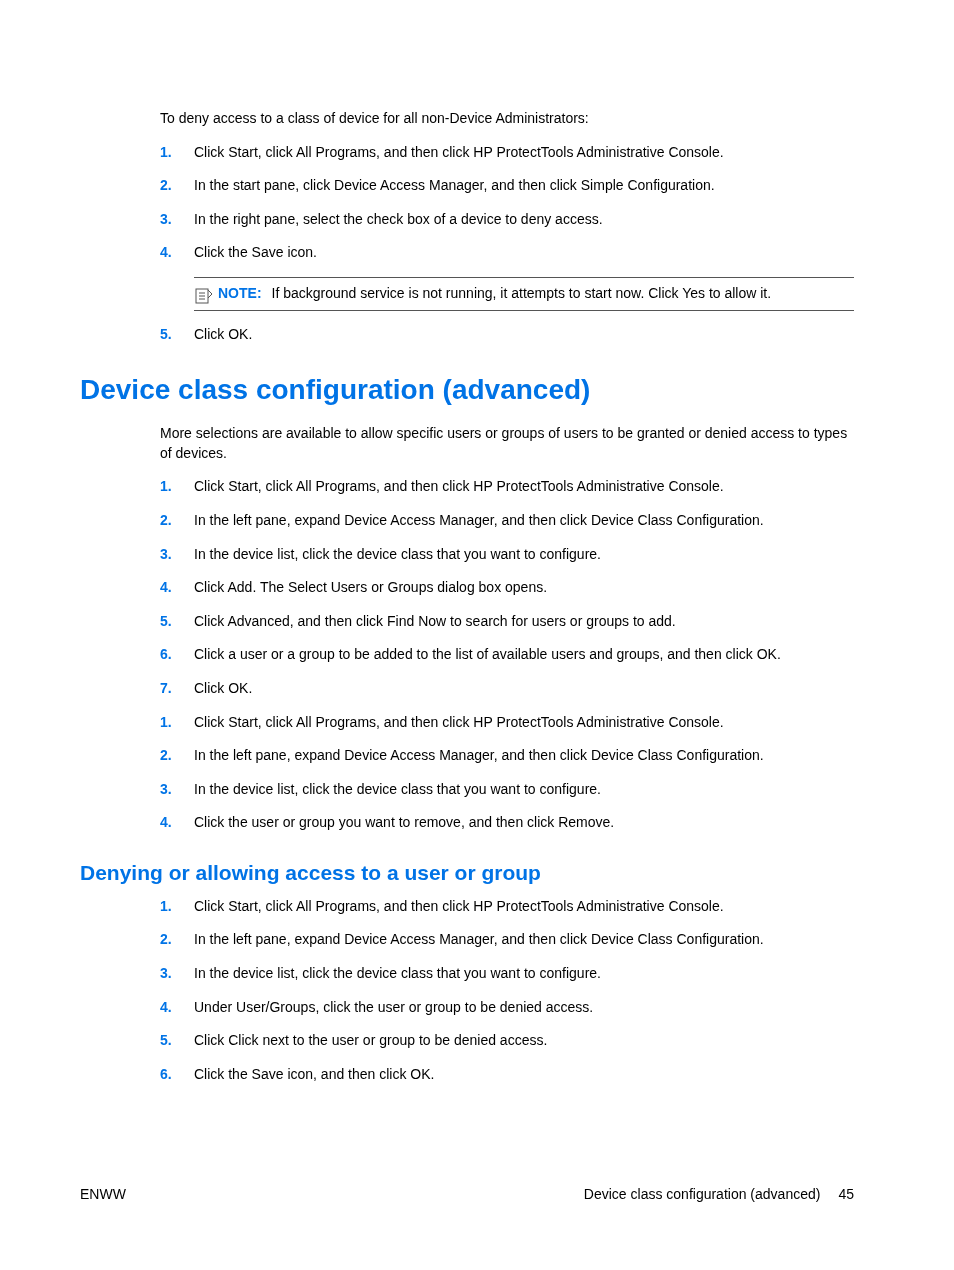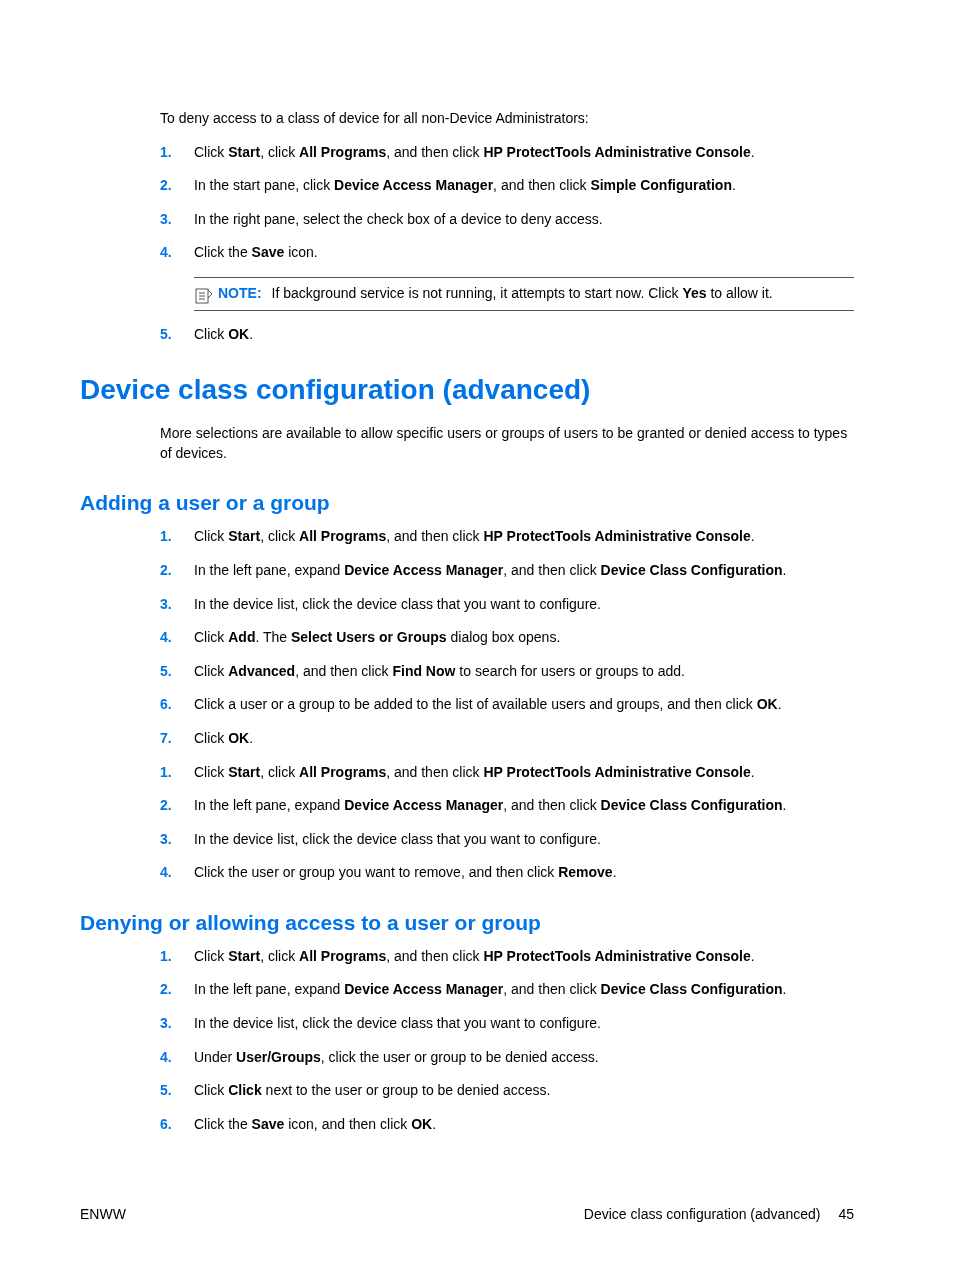--- a/index.html
+++ b/index.html
@@ -38,21 +38,21 @@
   }
   .step-num {
     color: #0073e6;
     font-weight: bold;
     width: 34px;
     flex-shrink: 0;
   }
   .step-text {
     flex: 1;
   }
-  .bold { font-weight: bold; margin-top: 36px; }
+  .bold { font-weight: normal; margin-top: 36px; }
   .note-box {
     border-top: 1px solid #555;
     border-bottom: 1px solid #555;
     margin: 6px 0 14px 34px;
     padding: 6px 0;
     display: flex;
     align-items: flex-end;
     line-height: 1.4;
   }
   .note-icon {
@@ -73,21 +73,21 @@
     margin: 30px 0 18px 0;
   }
   h2.sub-heading {
     color: #0073e6;
     font-size: 21px;
     font-weight: bold;
     margin: 28px 0 12px 0;
   }
   .footer {
     position: absolute;
-    bottom: 48px;
+    bottom: 68px;
     left: 80px;
     right: 80px;
     display: flex;
     justify-content: space-between;
     font-size: 14px;
   }
   .footer-right {
     display: flex;
     gap: 18px;
   }
@@ -137,21 +137,20 @@
       </li>
     </ol>
   </div>
 
   <h1 class="section-heading">Device class configuration (advanced)</h1>
 
   <div class="content">
     <p class="intro-para">More selections are available to allow specific users or groups of users to be granted or denied access to types of devices.</p>
   </div>
 
-  <h2 class="sub-heading">Adding a user or a group</h2>
 
   <div class="content">
     <ol class="steps">
       <li>
           <span class="step-num">1.</span>
           <span class="step-text"><span>Click </span><span class="bold">Start</span><span>, click </span><span class="bold">All Programs</span><span>, and then click </span><span class="bold">HP ProtectTools Administrative Console</span><span>.</span></span>
         </li>
       <li>
           <span class="step-num">2.</span>
           <span class="step-text"><span>In the left pane, expand </span><span class="bold">Device Access Manager</span><span>, and then click </span><span class="bold">Device Class Configuration</span><span>.</span></span>

